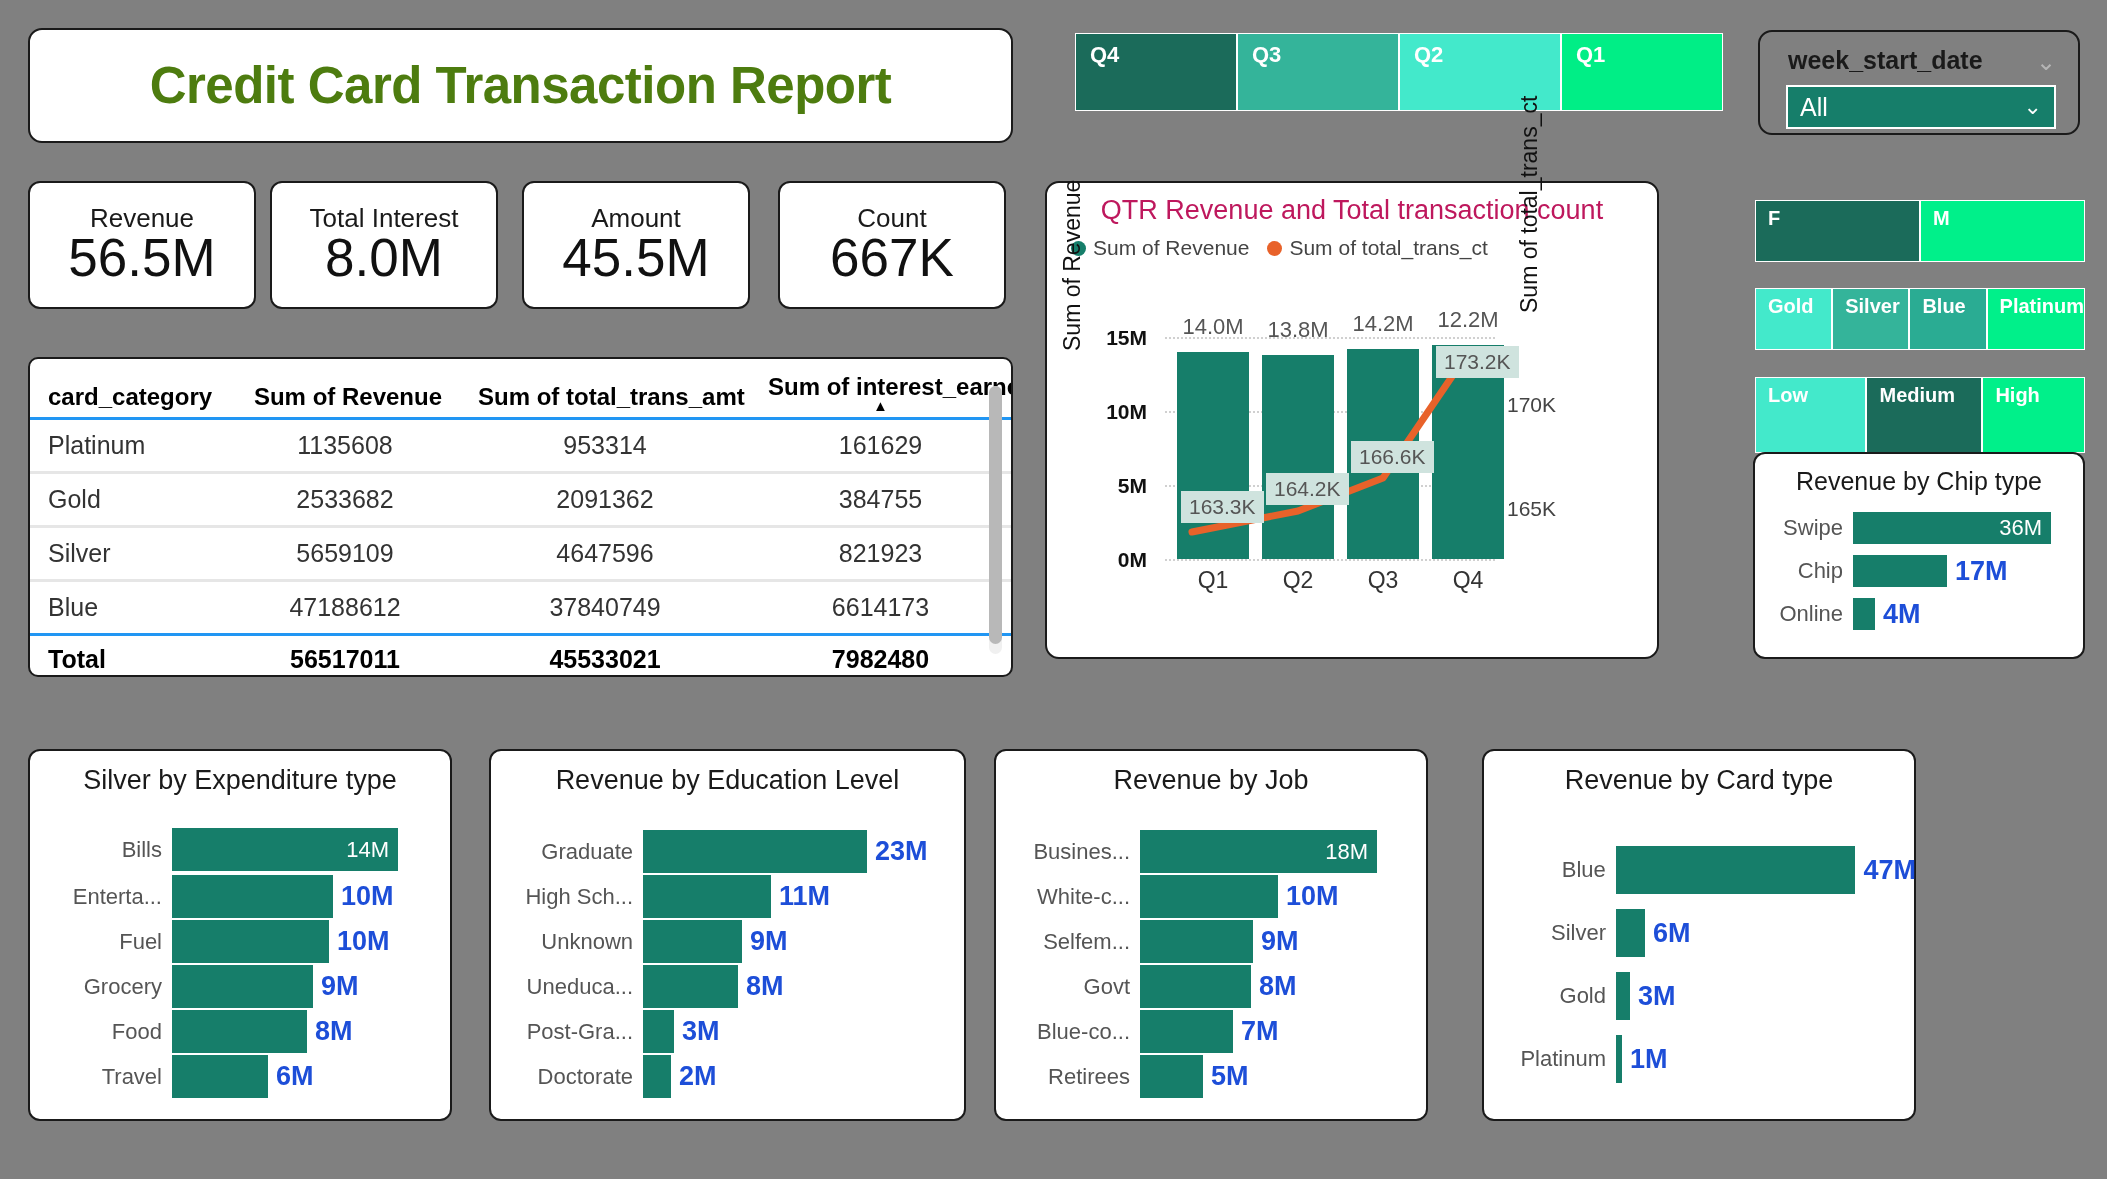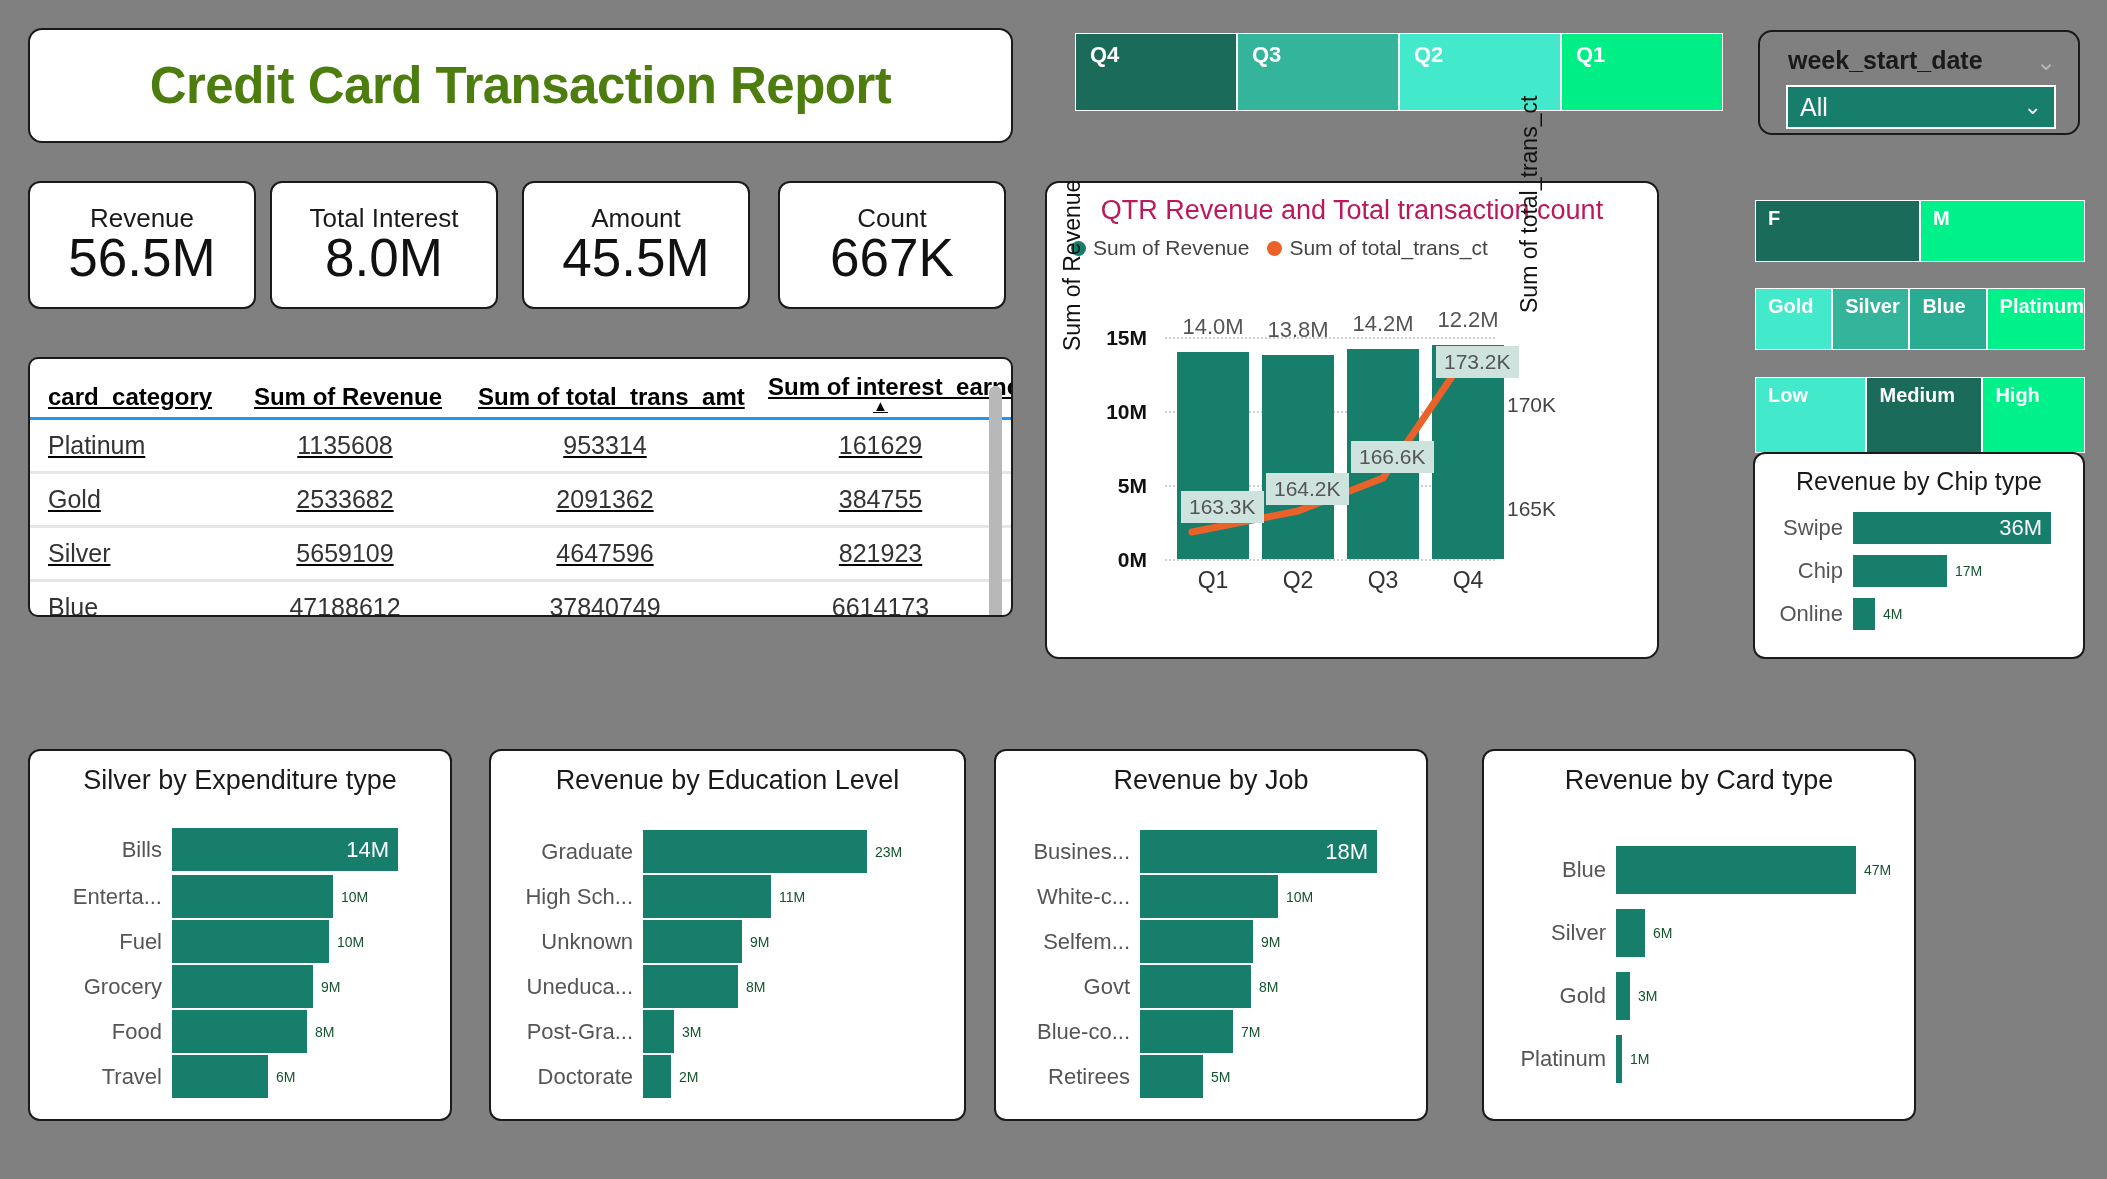--- a/index.html
+++ b/index.html
@@ -31,21 +31,21 @@
 
   
   #qtr-slicer { position:absolute; left:1075px; top:33px; width:648px; height:78px;
     display:flex; border:1px solid #ffffff; }
   .qtr-tile { flex:1; position:relative; border-right:2px solid #ffffff;
     display:flex; align-items:flex-start; padding:8px 0 0 14px; }
   .qtr-tile:last-child { border-right:none; }
   .qtr-tile span { color:#ffffff; font-size:22px; font-weight:bold; }
 
   
-  #table-card { left:28px; top:357px; width:985px; height:260px; border-radius:10px; overflow:hidden;text-decoration:underline; }
+  #table-card { left:28px; top:357px; width:985px; height:320px; border-radius:10px; overflow:hidden; }
   #tbl { width:100%; border-collapse:collapse; font-size:24px; table-layout:fixed; }
   #tbl th { font-weight:bold; color:#000; padding:14px 18px 6px 18px;
     vertical-align:bottom; white-space:nowrap; }
   #tbl th.l { text-align:left; }
   #tbl th.r { text-align:right; }
   #tbl thead tr { border-bottom:3px solid #2196f3; }
   #tbl td { color:#333; padding:11px 18px; font-size:25px; }
   #tbl td.l { text-align:left; }
   #tbl td.r { text-align:center; }
   #tbl tbody tr { border-bottom:3px solid #e6e6e6; }
@@ -98,21 +98,21 @@
   #gender-slicer { left:1755px; top:200px; width:330px; height:62px; }
   #card-slicer   { left:1755px; top:288px; width:330px; height:62px; }
   #income-slicer { left:1755px; top:377px; width:330px; height:76px; }
 
   #chip-card { left:1753px; top:452px; width:332px; height:207px; border-radius:12px; }
   #chip-title { text-align:center; font-size:25px; color:#1a1a1a; margin-top:13px; }
   .hb-row { position:absolute; display:flex; align-items:center; }
   .hb-cat { font-size:22px; color:#555; text-align:right; }
   .hb-bar { background:#167e6a; position:relative; display:flex; align-items:center; }
   .hb-val-in { position:absolute; right:9px; color:#ffffff; font-size:22px; }
-  .hb-val-out { margin-left:8px; color:#14532d; font-size:14px; }
+  .hb-val-out { margin-left:8px; color:#1d4ed8; font-size:27px;font-weight:bold; }
 
   
   .bottom { top:749px; height:372px; border-radius:12px; }
   .bc-title { text-align:center; font-size:27px; color:#1a1a1a; margin-top:14px; }
   #chart-exp { left:28px;   width:424px; }
   #chart-edu { left:489px;  width:477px; }
   #chart-job { left:994px;  width:434px; }
   #chart-crd { left:1482px; width:434px; }
 </style>
 </head>

